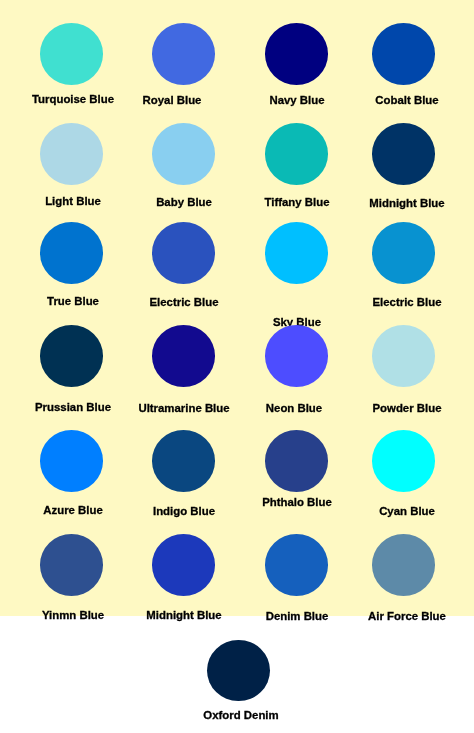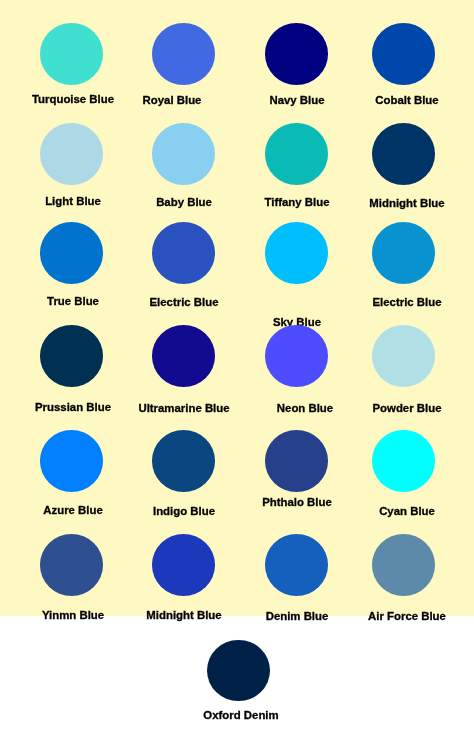--- a/index.html
+++ b/index.html
@@ -75,21 +75,21 @@
     <div class="swatch">
       <div class="swatch-disc" style="left: 39.8px; top: 325.3px; width: 63px; height: 61.5px; background-color: rgb(0, 49, 83);"></div>
       <div class="swatch-label" style="left: -26.9px; top: 400.9px;">Prussian Blue</div>
     </div>
     <div class="swatch">
       <div class="swatch-disc" style="left: 152.3px; top: 325.3px; width: 63px; height: 61.5px; background-color: rgb(18, 10, 143);"></div>
       <div class="swatch-label" style="left: 83.9px; top: 401.6px;">Ultramarine Blue</div>
     </div>
     <div class="swatch">
       <div class="swatch-disc" style="left: 264.7px; top: 325.3px; width: 63px; height: 61.5px; background-color: rgb(77, 77, 255);"></div>
-      <div class="swatch-label" style="left: 205px; top: 401.8px;">Neon Blue</div>
+      <div class="swatch-label" style="left: 194px; top: 401.8px;">Neon Blue</div>
     </div>
     <div class="swatch">
       <div class="swatch-disc" style="left: 372.3px; top: 325.3px; width: 63px; height: 61.5px; background-color: rgb(176, 224, 230);"></div>
       <div class="swatch-label" style="left: 307px; top: 402px;">Powder Blue</div>
     </div>
     <div class="swatch">
       <div class="swatch-disc" style="left: 39.8px; top: 430.4px; width: 63px; height: 61.5px; background-color: rgb(0, 127, 255);"></div>
       <div class="swatch-label" style="left: -26.9px; top: 504px;">Azure Blue</div>
     </div>
     <div class="swatch">

